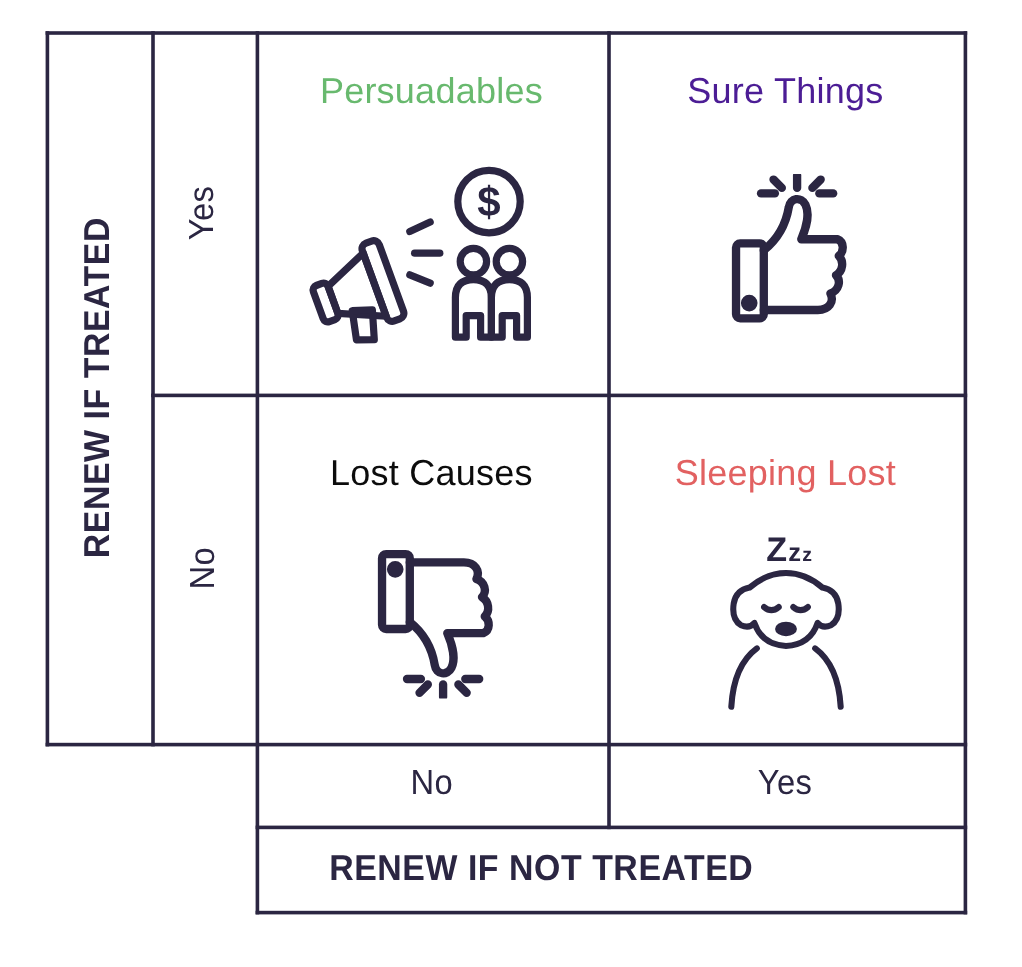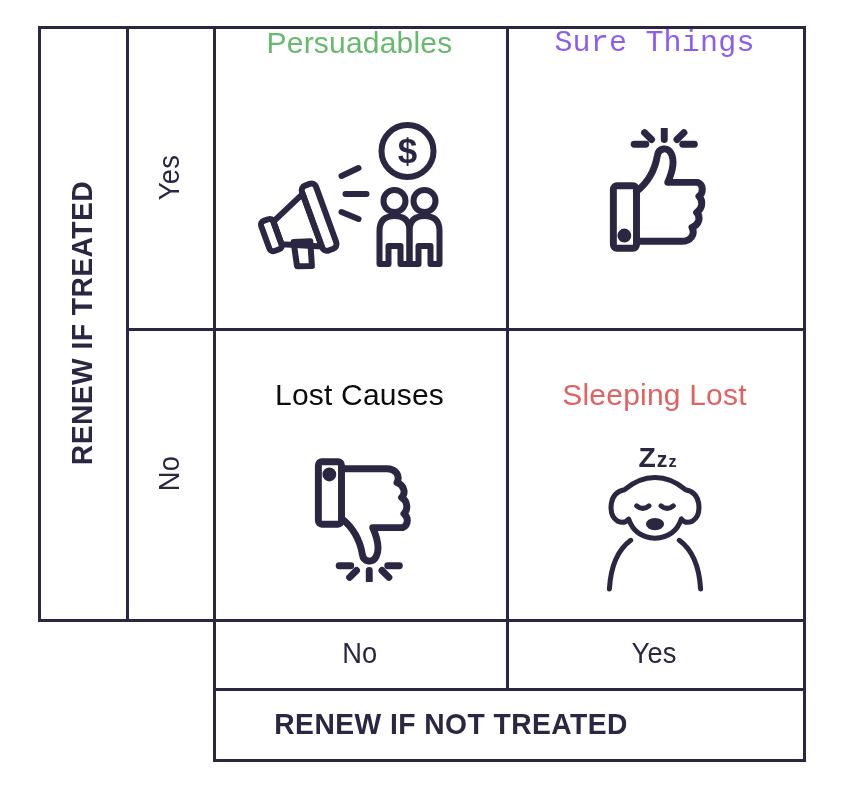--- a/index.html
+++ b/index.html
@@ -16,21 +16,21 @@
   
   .cell { position:absolute; display:flex; align-items:center; justify-content:center; }
   .quad { position:absolute; display:flex; flex-direction:column; align-items:center; }
 
   .rot { transform:rotate(-90deg) scaleX(0.94); white-space:nowrap; }
 
   .axis-title { font-weight:bold; font-size:30px; color:var(--axis); letter-spacing:0.5px; }
   .axis-label { font-size:29px; color:var(--axis); letter-spacing:0.3px; }
   .h-condense { display:inline-block; transform:scaleX(0.94); white-space:nowrap; }
 
-  .quad-title { font-size:30px; font-weight:500; letter-spacing:0.2px; }
+  .quad-title { font-size:30px; font-weight:500; letter-spacing:0.2px; margin-top:34px; }
   .quad.bottom-row .quad-title { margin-top:50px; }
   .icon-wrap { flex:1; display:flex; align-items:center; justify-content:center; width:100%; }
   .icon { color:var(--line); display:block; }
   svg text { font-family:"Liberation Sans", sans-serif; }
 </style>
 </head>
 <body>
 
 <div id="figure">
 
@@ -79,21 +79,21 @@
           <path d="M122 146 V113 Q122 98 137 98 Q152 98 152 113 V146 H143 V128 H131 V146 Z"></path>
           <circle cx="167" cy="83" r="11"></circle>
           <path d="M152 146 V113 Q152 98 167 98 Q182 98 182 113 V146 H173 V128 H161 V146 Z"></path>
         </g>
         <text x="150" y="45" font-size="35" font-weight="bold" text-anchor="middle" fill="currentColor">$</text>
       </svg>
     </div>
   </div>
 
   <div class="quad" style="left:506px; top:26px; width:297px; height:302px">
-    <span class="quad-title" style="color: #8b5cf6; font-family: Liberation Mono, monospace;">Sure Things</span>
+    <span class="quad-title" style="color: #4c1d95;">Sure Things</span>
     <div class="icon-wrap">
       <svg class="icon" width="116" height="133" viewBox="0 0 100 115">
         <g fill="none" stroke="currentColor" stroke-width="6" stroke-linecap="round" stroke-linejoin="round">
           <rect x="14" y="50" width="20" height="54" rx="3"></rect>
           <circle cx="23.5" cy="93" r="3" fill="currentColor"></circle>
           <path d="M34 98 H73 C81 98 85 92 82 86 C88 84 90 77 86 73 C91 70 92 63 88 59 C92 56 92 49 87 47 L61 47 C65 38 67 28 64 22 C61 16 53 17 52 24 C50 36 44 47 34 55"></path>
           <path d="M32 14 H42"></path>
           <path d="M41 4 L47 10"></path>
           <path d="M58 1 V10"></path>
           <path d="M75 4 L69 10"></path>

